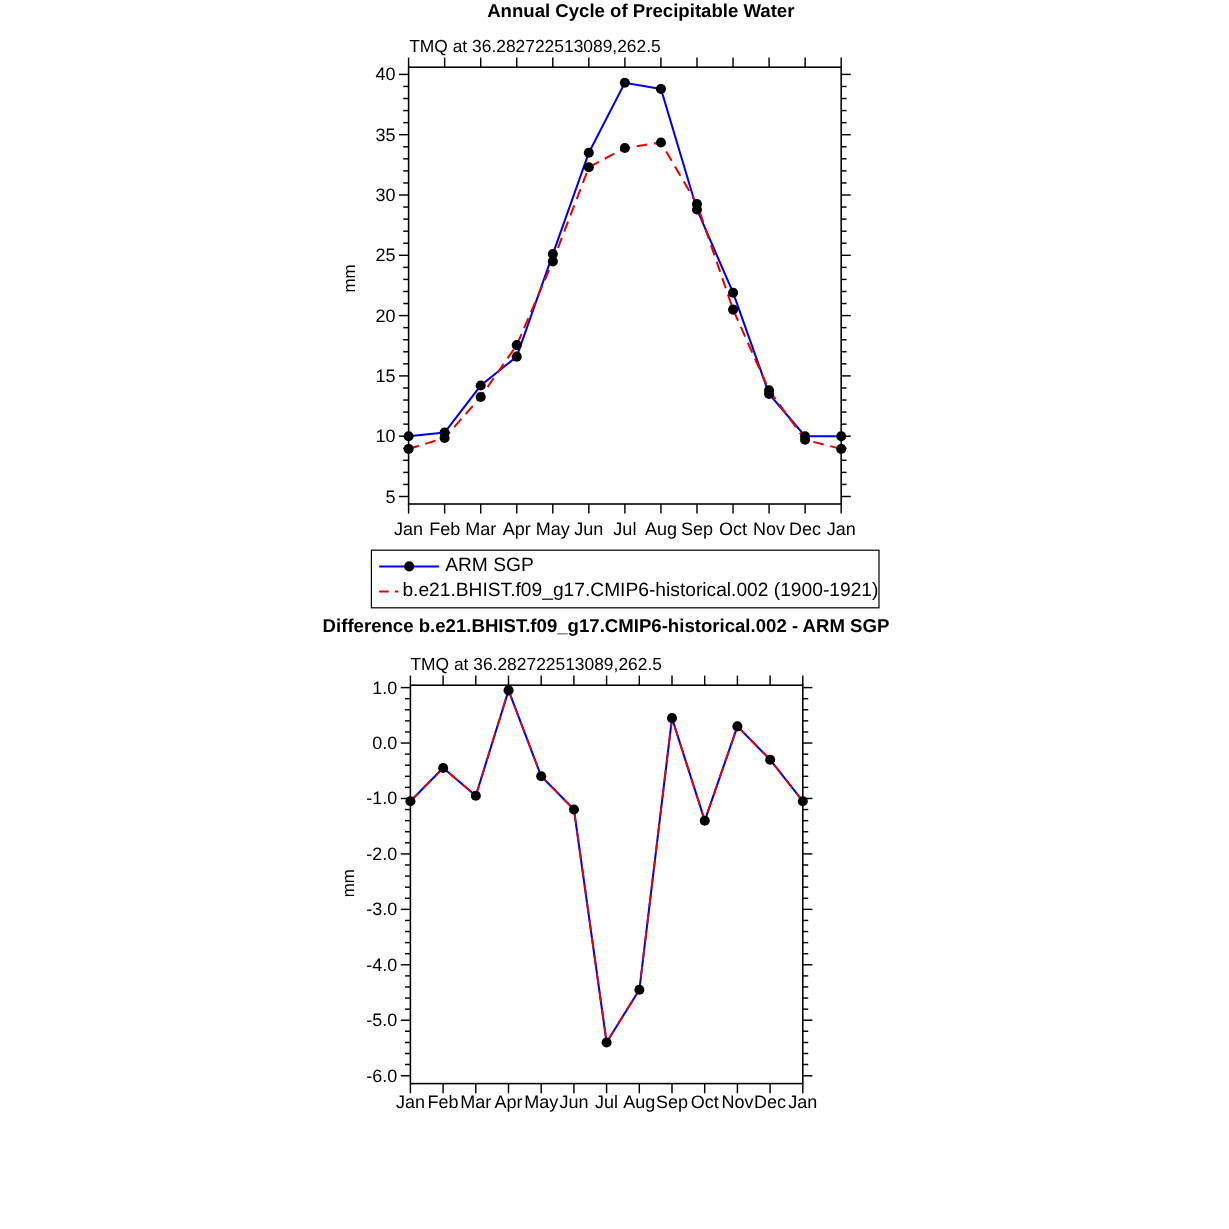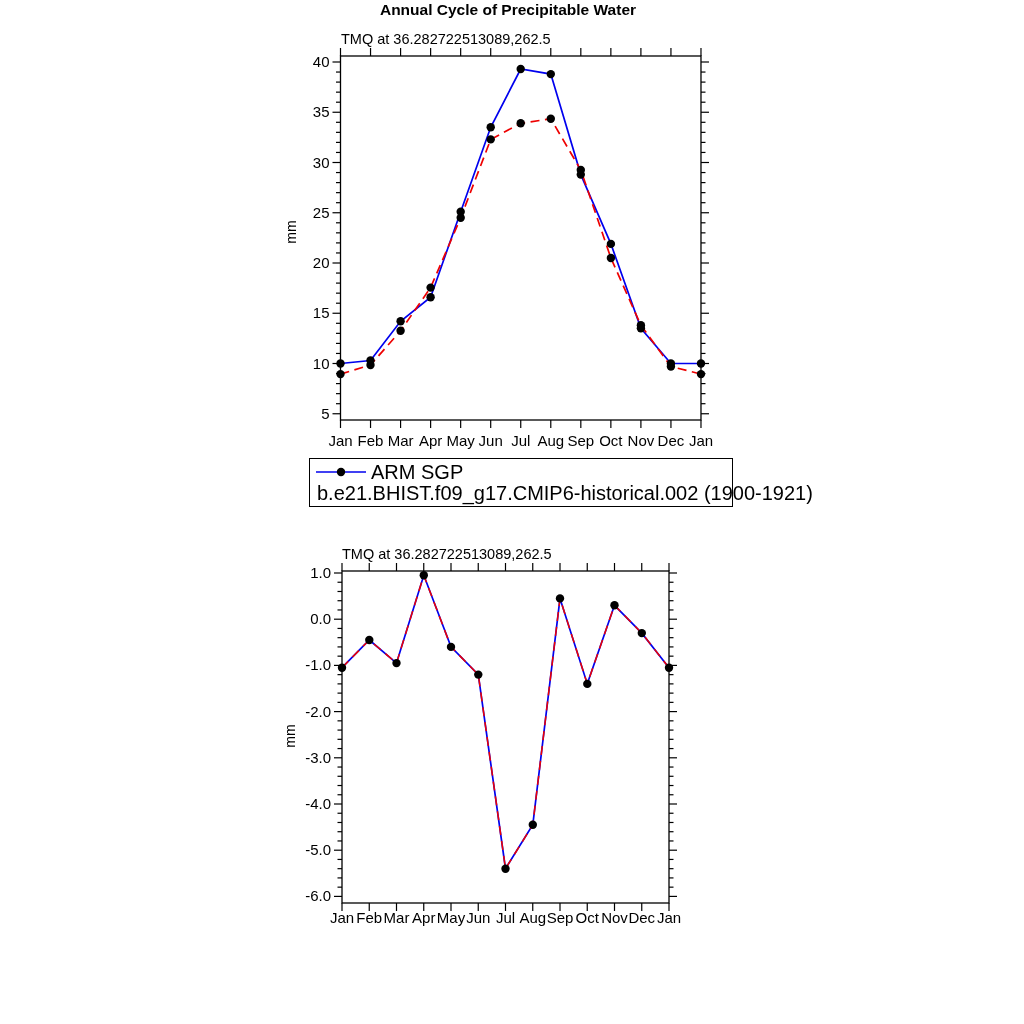--- a/index.html
+++ b/index.html
@@ -8,21 +8,21 @@
   .abs{position:absolute;}
   .chart-title{font-weight:bold;font-size:15.5px;text-align:center;white-space:nowrap;}
   .chart-subtitle{font-size:14.5px;white-space:nowrap;}
   .ylabel{font-size:14px;transform:translate(-50%,-50%) rotate(-90deg);transform-origin:center;}
   #plot-svg{position:absolute;left:0;top:0;}
   #plot-svg text{font-family:"Liberation Sans", sans-serif;fill:#000;}
   .legend{position:absolute;left:309px;top:458px;width:424px;height:49px;
           border:1.4px solid #000;background:#fff;box-sizing:border-box;
           display:flex;flex-direction:column;justify-content:center;padding-left:4px;}
   .legend-row{display:flex;align-items:center;height:21px;}
-  .legend-label{font-size:20px;white-space:nowrap;margin-left:3px;}
+  .legend-label{font-size:16px;white-space:nowrap;margin-left:3px;}
 </style>
 </head>
 <body>
 
 <div class="page">
 
   <svg id="plot-svg" width="1024" height="1024">
       <g>
         <rect x="340.5" y="56" width="360.48" height="364" fill="none" stroke="#000" stroke-width="1.3"></rect>
         <g stroke="#000" stroke-width="1.2">
@@ -319,37 +319,38 @@
           <circle cx="532.8" cy="824.8" r="4.2" fill="#000000"></circle>
           <circle cx="560.0" cy="598.4" r="4.2" fill="#000000"></circle>
           <circle cx="587.3" cy="683.9" r="4.2" fill="#000000"></circle>
           <circle cx="614.5" cy="605.3" r="4.2" fill="#000000"></circle>
           <circle cx="641.8" cy="633.1" r="4.2" fill="#000000"></circle>
           <circle cx="669.0" cy="667.7" r="4.2" fill="#000000"></circle>
         </g>
       </g>
     </svg>
 
-  <div class="abs chart-title" style="left:288px;top:1px;width:440px;">Annual Cycle of Precipitable Water</div>
+  <div class="abs chart-title" style="left:314px;top:1px;width:440px;">Annual Cycle of Precipitable Water</div>
   <div class="abs chart-subtitle" style="left:341px;top:31px;">TMQ at 36.282722513089,262.5</div>
   <div class="abs ylabel" style="left:291px;top:232px;">mm</div>
 
   <div class="legend">
     <div class="legend-row">
       <svg width="54" height="16">
         <line id="leg-line-0" x1="2" y1="8" x2="52" y2="8" stroke="#0000ee" stroke-width="1.7"></line>
         <circle id="leg-dot-0" cx="27" cy="8" r="4.2" fill="#000000"></circle>
       </svg>
       <span class="legend-label">ARM SGP</span>
     </div>
     <div class="legend-row">
       <svg width="54" height="16">
         <line id="leg-line-1" x1="2" y1="8" x2="52" y2="8" stroke="#ee0000" stroke-width="1.7" stroke-dasharray="8 5"></line>
         <circle id="leg-dot-1" cx="27" cy="8" r="4.2" fill="#000000"></circle>
       </svg>
       <span class="legend-label">b.e21.BHIST.f09_g17.CMIP6-historical.002 (1900-1921)</span>
     </div>
   </div>
 
+  <div class="abs chart-title" style="left:255px;top:514px;width:500px;">Difference b.e21.BHIST.f09_g17.CMIP6-historical.002 - ARM SGP</div>
   <div class="abs chart-subtitle" style="left:342px;top:546px;">TMQ at 36.282722513089,262.5</div>
   <div class="abs ylabel" style="left:290px;top:736px;">mm</div>
 
 </div>
 
 </body></html>

